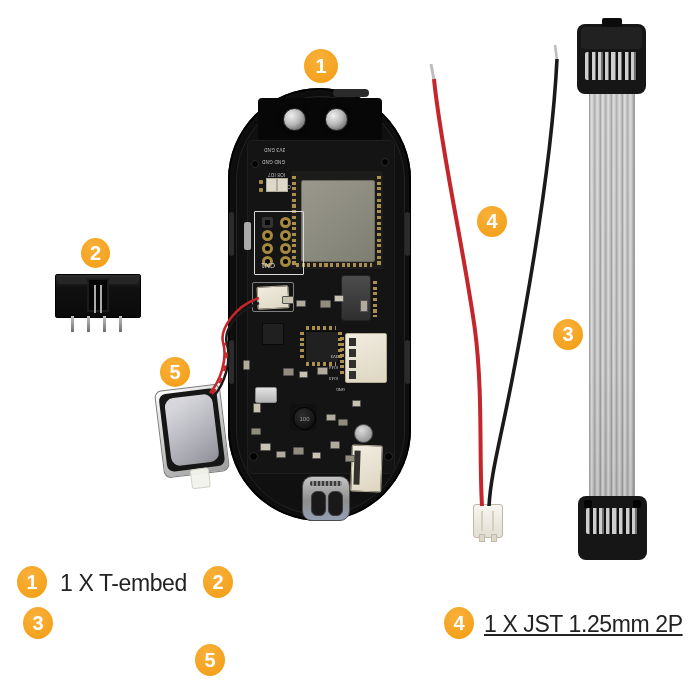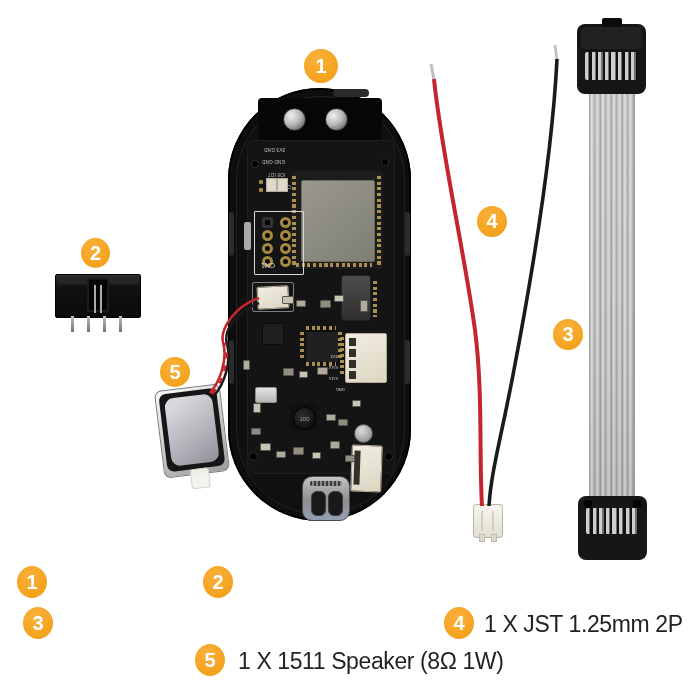--- a/index.html
+++ b/index.html
@@ -268,22 +268,22 @@
     <div class="abs idc-band" style="left:8px;top:12px;width:53px;height:26px;"></div>
   </div>
 
   <div class="abs marker m-large" style="left:304px;top:49px;width:34px;height:34px;">1</div>
   <div class="abs marker m-large" style="left:81px;top:238px;width:29px;height:30px;">2</div>
   <div class="abs marker m-large" style="left:553px;top:319px;width:30px;height:31px;">3</div>
   <div class="abs marker m-large" style="left:477px;top:206px;width:30px;height:31px;">4</div>
   <div class="abs marker m-large" style="left:160px;top:357px;width:30px;height:30px;">5</div>
 
   <div class="abs cap-badge" style="left:17px;top:566px;">1</div>
+  <div class="abs cap-text" style="left:60px;top:568px;">1 X T-embed</div>
   <div class="abs cap-badge" style="left:203px;top:566px;">2</div>
 
   <div class="abs cap-badge" style="left:23px;top:607px;">3</div>
   <div class="abs cap-badge" style="left:444px;top:607px;">4</div>
-  <div class="abs cap-text" style="left:484px;top:609px;">1 X JST 1.25mm 2P</div>
+  <div class="abs cap-text" style="left:484px;top:609px;text-decoration:underline;">1 X JST 1.25mm 2P</div>
 
   <div class="abs cap-badge" style="left:195px;top:644px;">5</div>
-  <div class="abs cap-text" style="left:238px;top:646px;">1 X 1511 Speaker (8Ω 1W)</div>
 
 </div>
 
 </body></html>

